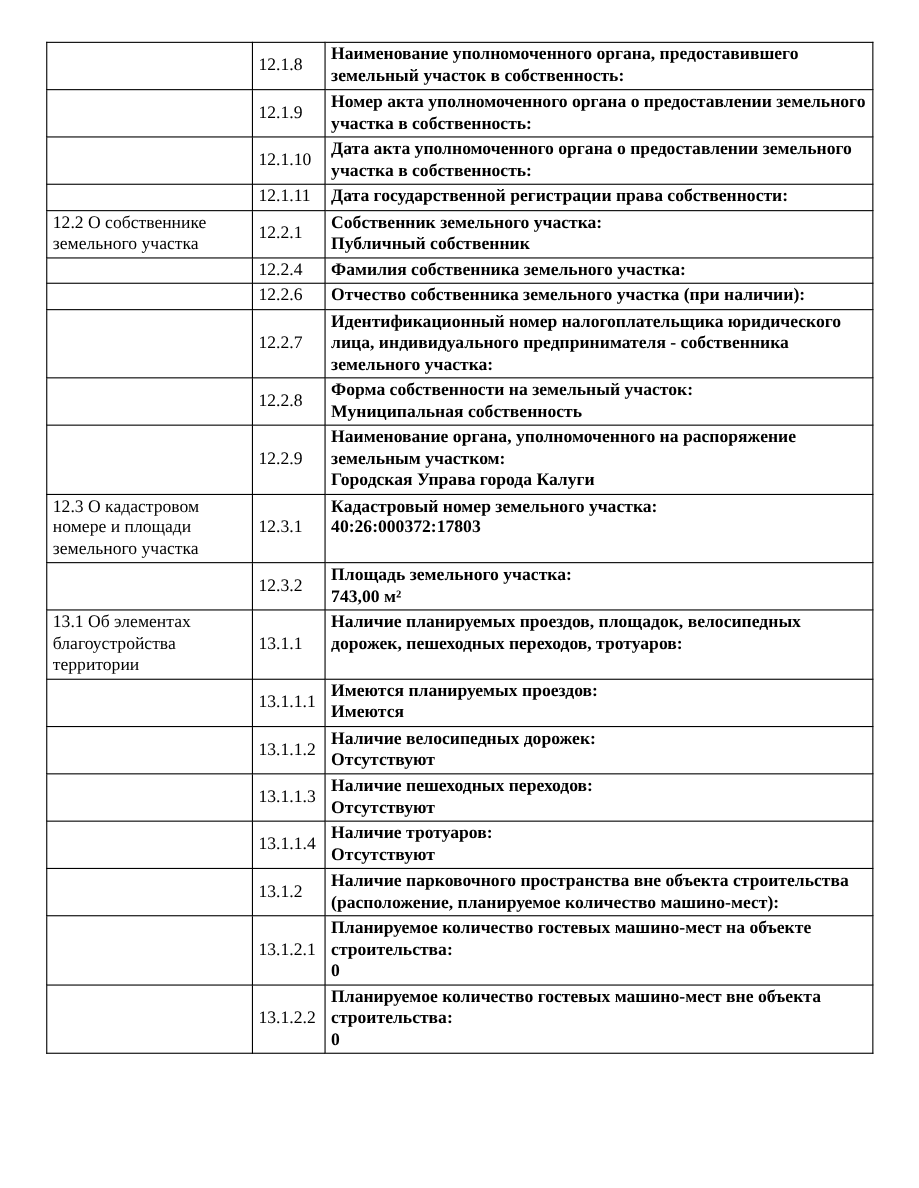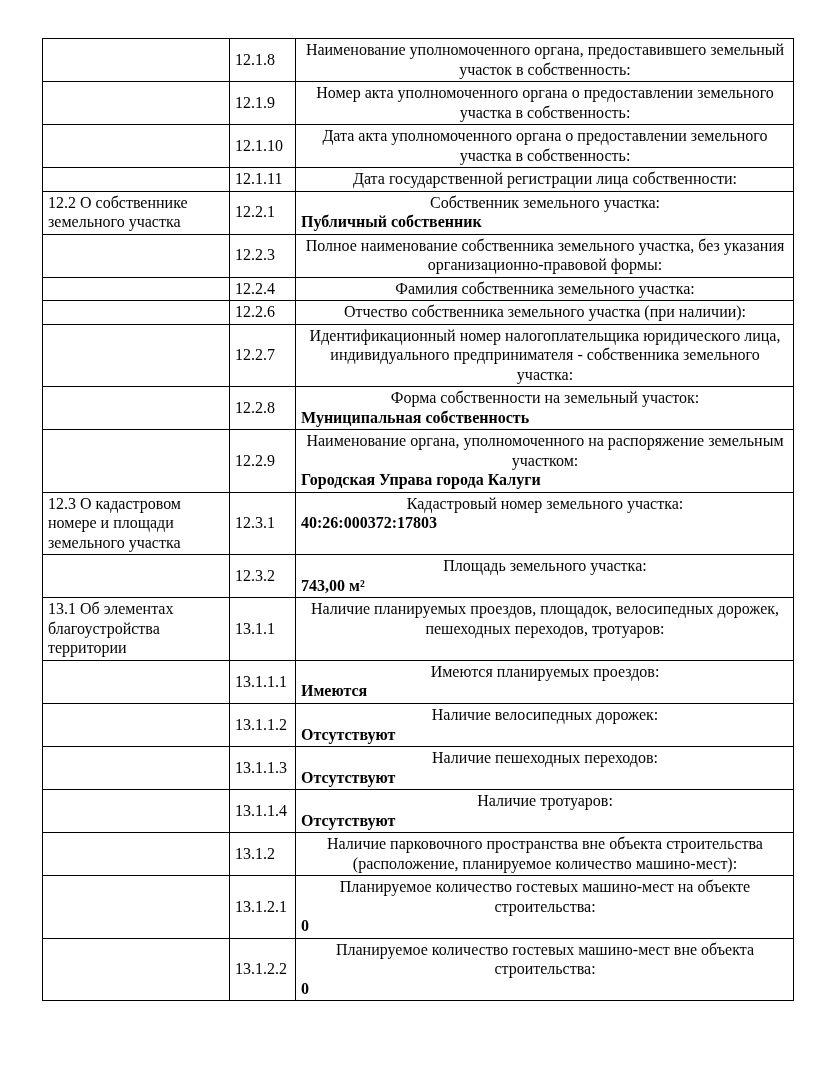--- a/index.html
+++ b/index.html
@@ -32,22 +32,21 @@
     word-wrap: break-word;
   }
   td.col-section {
     vertical-align: top;
     margin-top: 16px;
   }
   td.col-code {
     vertical-align: middle;
   }
   td.col-desc .label {
-    font-weight: normal;
-    text-align: center;
+    font-weight: bold;
   }
   td.col-desc .value {
     font-weight: bold;
   }
   td.section-cell {
     font-weight: normal;
   }
 </style>
 </head>
 <body>
@@ -78,36 +77,29 @@
           <td class="cell col-section"></td>
           <td class="cell col-code">12.1.10</td>
           <td class="cell col-desc">
             <div class="label">Дата акта уполномоченного органа о предоставлении земельного участка в собственность:</div>
           </td>
         </tr>
         <tr>
           <td class="cell col-section"></td>
           <td class="cell col-code">12.1.11</td>
           <td class="cell col-desc">
-            <div class="label">Дата государственной регистрации лица собственности:</div>
+            <div class="label">Дата государственной регистрации права собственности:</div>
           </td>
         </tr>
         <tr>
           <td class="cell col-section">12.2 О собственнике земельного участка</td>
           <td class="cell col-code">12.2.1</td>
           <td class="cell col-desc">
             <div class="label">Собственник земельного участка:</div>
             <div class="value">Публичный собственник</div>
-          </td>
-        </tr>
-        <tr>
-          <td class="cell col-section"></td>
-          <td class="cell col-code">12.2.3</td>
-          <td class="cell col-desc">
-            <div class="label">Полное наименование собственника земельного участка, без указания организационно-правовой формы:</div>
           </td>
         </tr>
         <tr>
           <td class="cell col-section"></td>
           <td class="cell col-code">12.2.4</td>
           <td class="cell col-desc">
             <div class="label">Фамилия собственника земельного участка:</div>
           </td>
         </tr>
         <tr>

